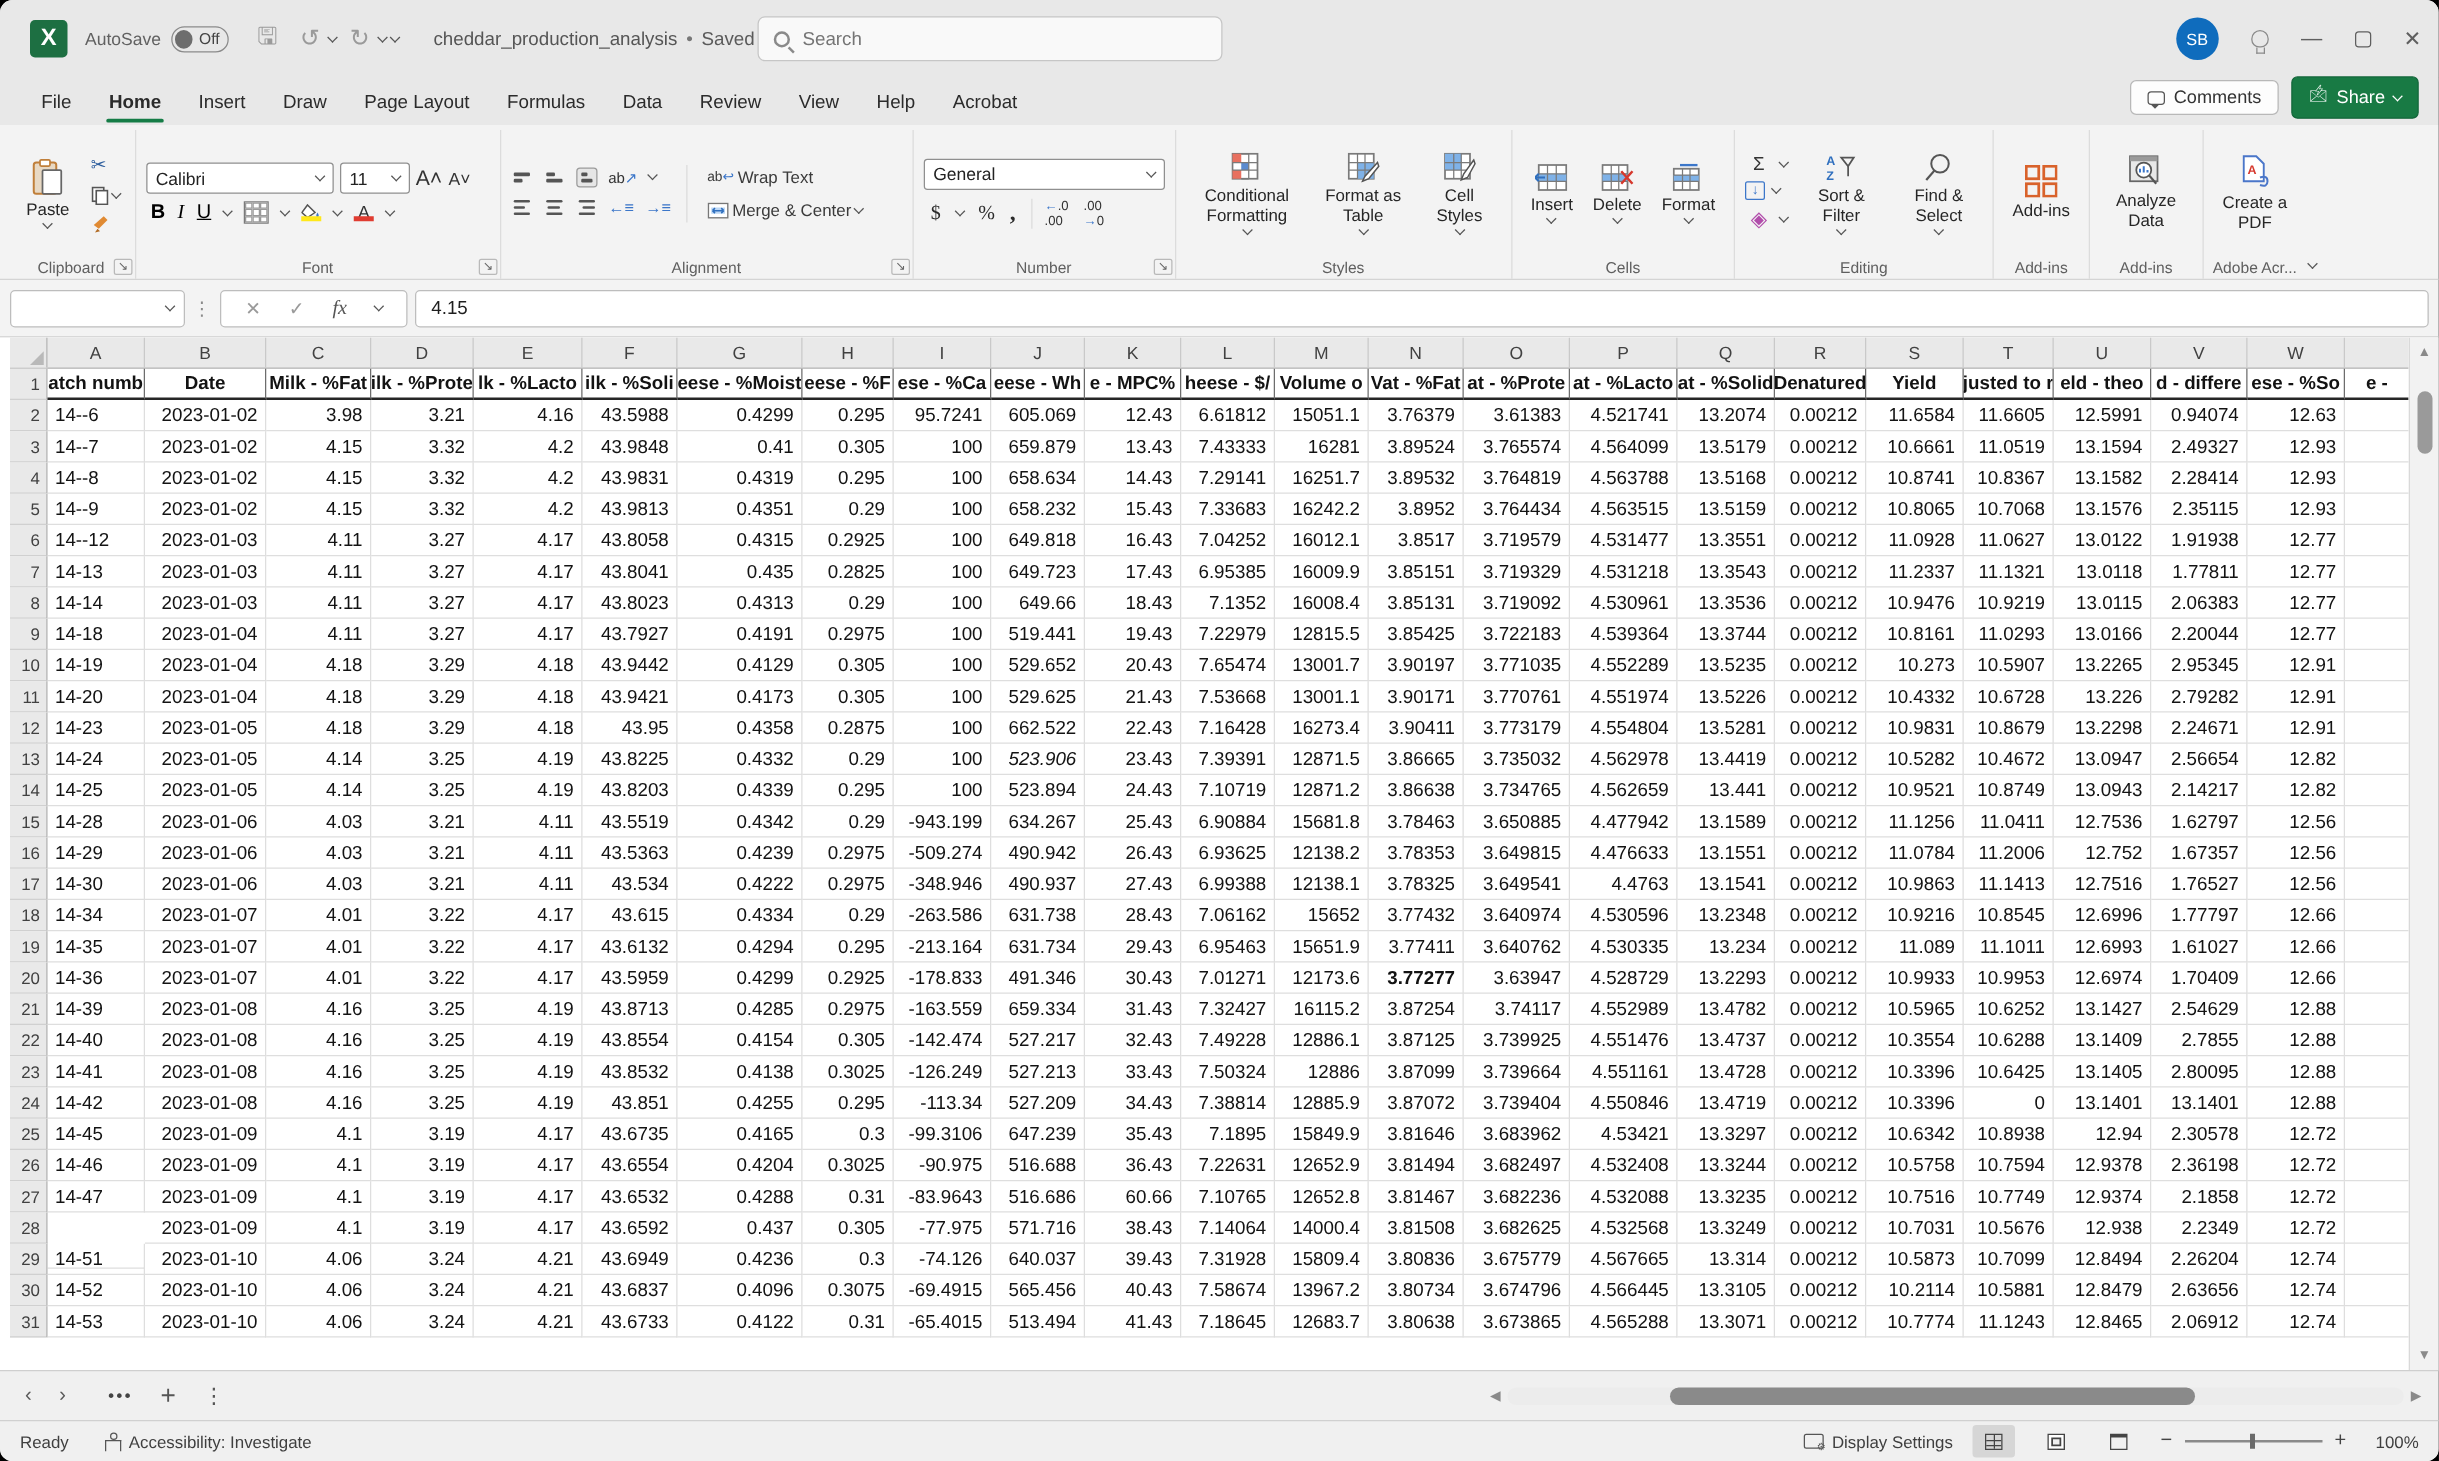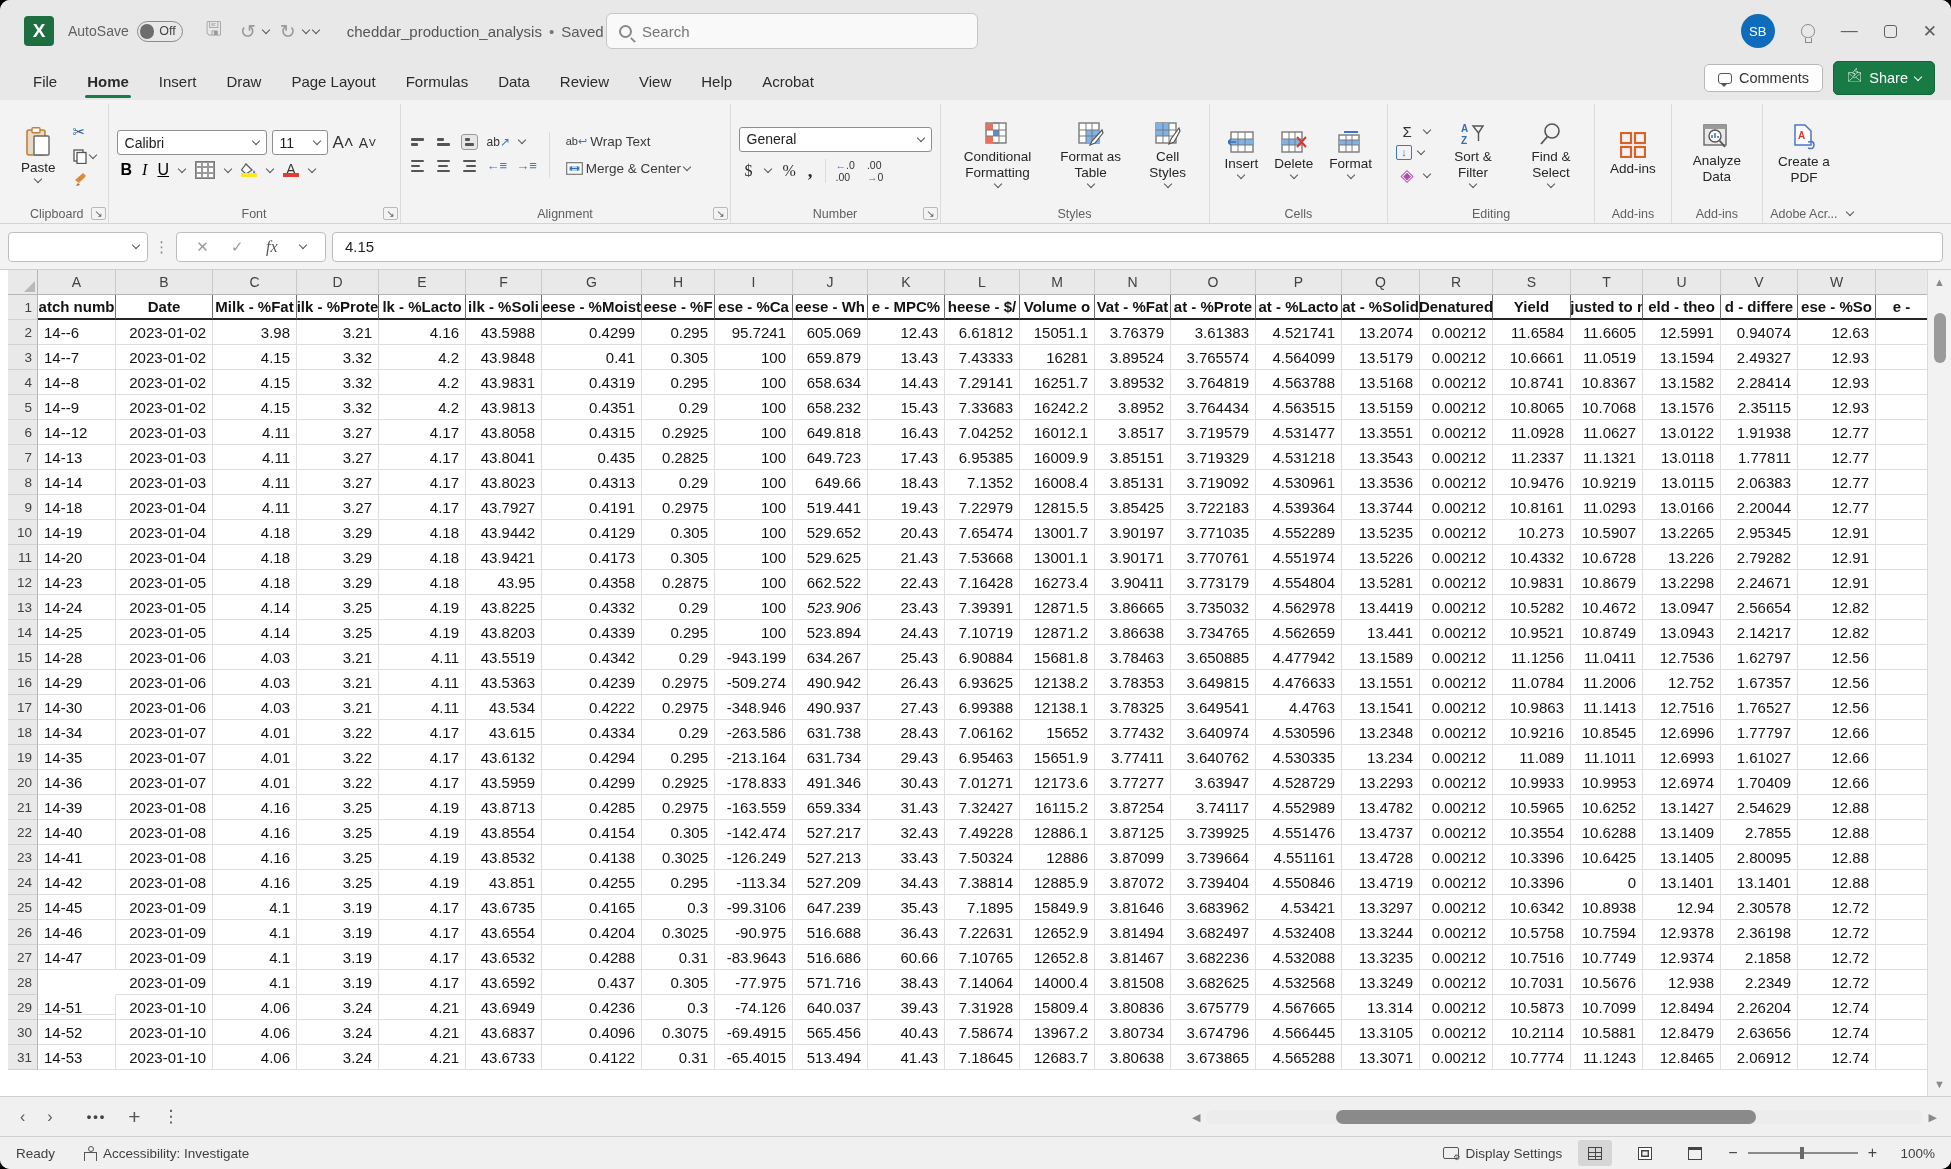--- a/index.html
+++ b/index.html
@@ -1077,21 +1077,21 @@
           <div class="cell num" style="width: 82px;">3.22</div>
           <div class="cell num" style="width: 87px;">4.17</div>
           <div class="cell num" style="width: 76px;">43.5959</div>
           <div class="cell num" style="width: 100px;">0.4299</div>
           <div class="cell num" style="width: 73px;">0.2925</div>
           <div class="cell num" style="width: 78px;">-178.833</div>
           <div class="cell num" style="width: 75px;">491.346</div>
           <div class="cell num" style="width: 77px;">30.43</div>
           <div class="cell num" style="width: 75px;">7.01271</div>
           <div class="cell num" style="width: 75px;">12173.6</div>
-          <div class="cell num" style="width: 76px;">3.77277</div>
+          <div class="cell num" style="width: 76px; font-weight: bold;">3.77277</div>
           <div class="cell num" style="width: 85px;">3.63947</div>
           <div class="cell num" style="width: 86px;">4.528729</div>
           <div class="cell num" style="width: 78px;">13.2293</div>
           <div class="cell num" style="width: 73px;">0.00212</div>
           <div class="cell num" style="width: 78px;">10.9933</div>
           <div class="cell num" style="width: 72px;">10.9953</div>
           <div class="cell num" style="width: 78px;">12.6974</div>
           <div class="cell num" style="width: 77px;">1.70409</div>
           <div class="cell num" style="width: 78px;">12.66</div>
           <div class="cell partial"></div>

